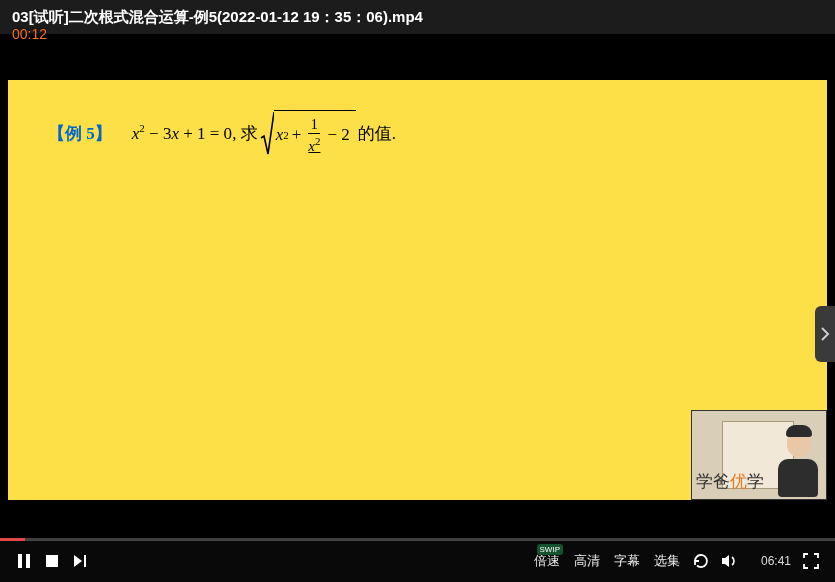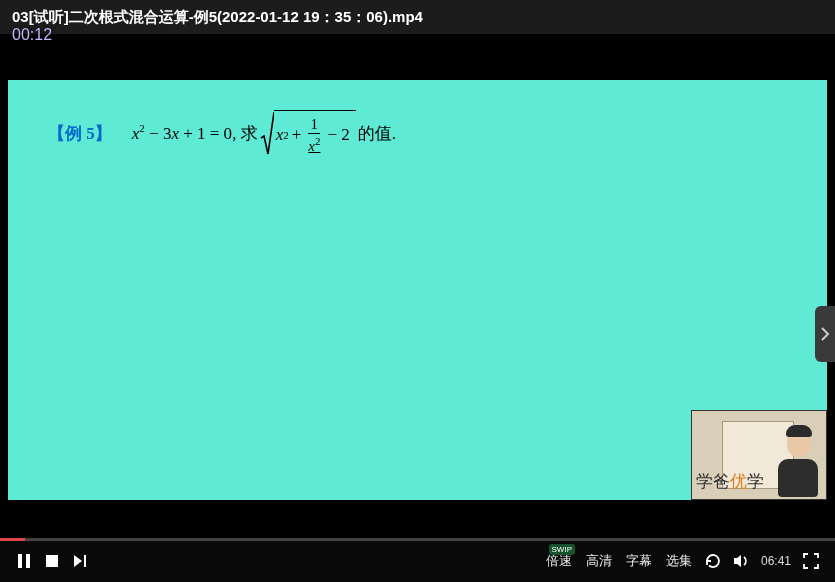--- a/index.html
+++ b/index.html
@@ -22,21 +22,21 @@
   }
   .video-stage {
     position: absolute;
     top: 42px; left: 0; right: 0;
     height: 498px;
     background: #000;
   }
   .slide {
     position: absolute;
     top: 38px; left: 8px; right: 8px; bottom: 40px;
-    background: #5eead4;
+    background: #fde047;
   }
   .problem {
     position: absolute;
     top: 30px; left: 40px;
     font-family: "SimSun","STSong","Times New Roman", serif;
     font-size: 17px;
     color: #000;
     display: flex;
     align-items: center;
     white-space: nowrap;
@@ -159,22 +159,22 @@
     background: #e04848;
   }
   .ctrl-btn {
     width: 28px; height: 28px;
     display: flex; align-items: center; justify-content: center;
     cursor: pointer;
   }
   .spacer { flex: 1; }
   .ctrl-text { margin: 0 7px; cursor: pointer; }
   .time { font-size: 12px; color: #ddd; }
-  .time-left { position: absolute; left: 12px; top: -16px; font-size: 16px; color: #c4b5fd; text-shadow: 0 0 3px #000; }
-  .time-right { margin-left: 6px; margin-right: 6px; text-align: right; }
+  .time-left { position: absolute; left: 12px; top: -16px; font-size: 14px; color: #f97316; text-shadow: 0 0 3px #000; }
+  .time-right { margin-left: 18px; margin-right: 6px; text-align: right; }
   .side-handle {
     position: absolute;
     right: 0; top: 264px;
     width: 20px; height: 56px;
     background: #3a3a3a;
     border-radius: 6px 0 0 6px;
     display: flex;
     align-items: center;
     justify-content: center;
   }

